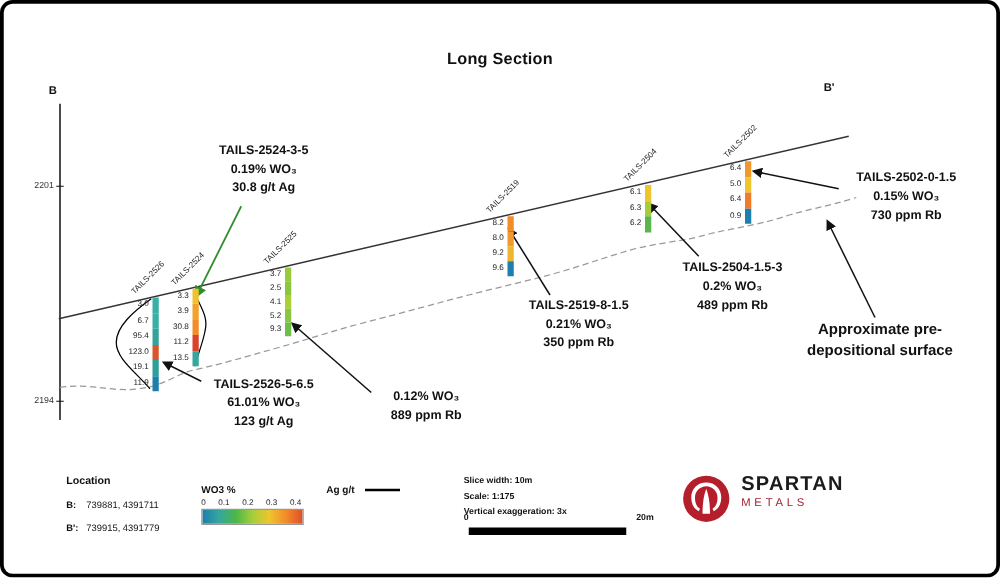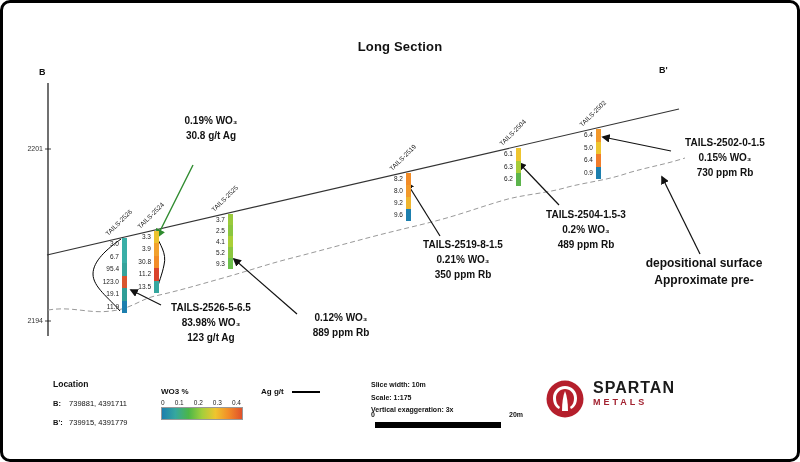--- a/index.html
+++ b/index.html
@@ -34,21 +34,21 @@
   .wo3-ticks{display:flex;justify-content:space-between;width:80px;font-size:6.5px;color:#222;margin-bottom:1px;}
   .wo3-bar{width:80px;height:11px;border:.5px solid #999;}
   .agl{position:absolute;left:258px;top:384px;font-size:8px;font-weight:700;color:#111;display:flex;align-items:center;z-index:3;}
   .ag-line{display:inline-block;width:28px;height:2px;background:#000;margin-left:8px;}
   .info{position:absolute;left:368px;top:376px;font-size:7px;font-weight:600;color:#111;line-height:12.5px;z-index:3;}
   .scalebar{position:absolute;left:372px;top:419px;width:126px;height:6px;background:#000;z-index:3;}
   .sb0{position:absolute;left:-4px;top:-11px;font-size:7px;font-weight:600;color:#111;}
   .sb1{position:absolute;right:-22px;top:-11px;font-size:7px;font-weight:600;color:#111;}
   .logo{position:absolute;left:542px;top:376px;display:flex;align-items:flex-start;gap:8px;z-index:3;}
   .logo-name{font-size:16px;font-weight:800;color:#1b1b1b;letter-spacing:1px;line-height:18px;}
-  .logo-sub{font-size:9px;font-weight:700;color:#a32230;letter-spacing:3px;}
+  .logo-sub{font-size:9px;font-weight:400;color:#a32230;letter-spacing:3px;}
 </style>
 </head>
 <body>
 
 <div class="frame">
 
   <div class="title">Long Section</div>
   <div class="marker marker-b">B</div>
   <div class="marker marker-b2">B'</div>
   <div class="elev elev-1">2201</div>
@@ -169,26 +169,27 @@
       </div>
     <div class="dh-bar">
         <div style="background: rgb(242, 152, 42); height: 12.5px;"></div>
         <div style="background: rgb(238, 197, 47); height: 12.5px;"></div>
         <div style="background: rgb(240, 124, 42); height: 12.5px;"></div>
         <div style="background: rgb(29, 127, 174); height: 12.5px;"></div>
       </div>
   </div>
 
   <div class="ann" style="left:142px;top:110px">
+    <div>TAILS-2524-3-5</div>
     <div>0.19% WO₃</div>
     <div>30.8 g/t Ag</div>
   </div>
   <div class="ann" style="left:142px;top:297px">
     <div>TAILS-2526-5-6.5</div>
-    <div>83.98% WO₃</div>
+    <div>61.01% WO₃</div>
     <div>123 g/t Ag</div>
   </div>
   <div class="ann" style="left:272px;top:307px">
     <div>0.12% WO₃</div>
     <div>889 ppm Rb</div>
   </div>
   <div class="ann" style="left:394px;top:234px">
     <div>TAILS-2519-8-1.5</div>
     <div>0.21% WO₃</div>
     <div>350 ppm Rb</div>
@@ -197,22 +198,22 @@
     <div>TAILS-2504-1.5-3</div>
     <div>0.2% WO₃</div>
     <div>489 ppm Rb</div>
   </div>
   <div class="ann" style="left:652px;top:132px;width:140px">
     <div>TAILS-2502-0-1.5</div>
     <div>0.15% WO₃</div>
     <div>730 ppm Rb</div>
   </div>
   <div class="surface-note">
+    <div>Approximate pre-</div>
     <div>depositional surface</div>
-    <div>Approximate pre-</div>
   </div>
 
   <div class="loc">
     <div class="loc-title">Location</div>
     <div class="loc-row">
       <span>B:</span>
       <span>739881, 4391711</span>
     </div>
     <div class="loc-row">
       <span>B':</span>

